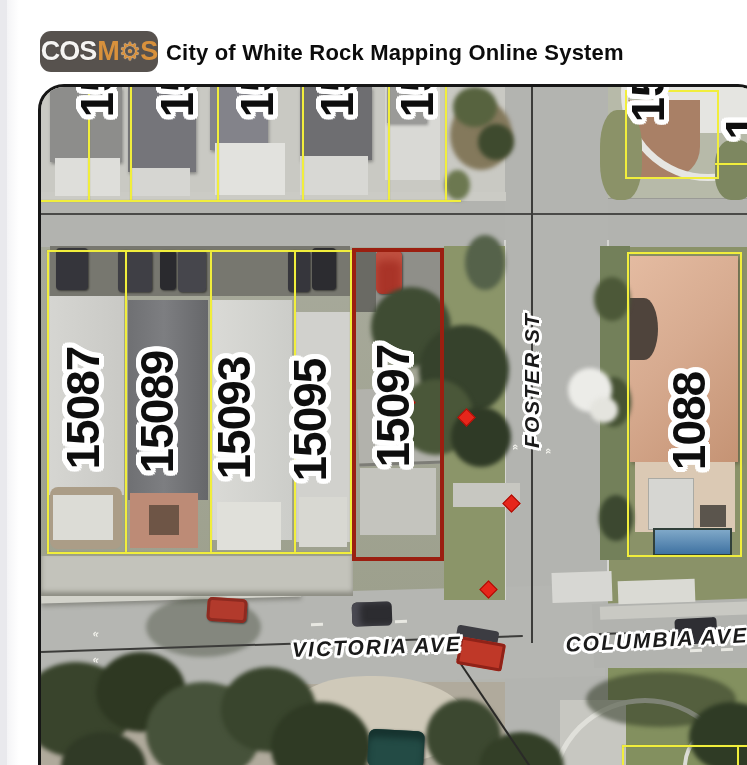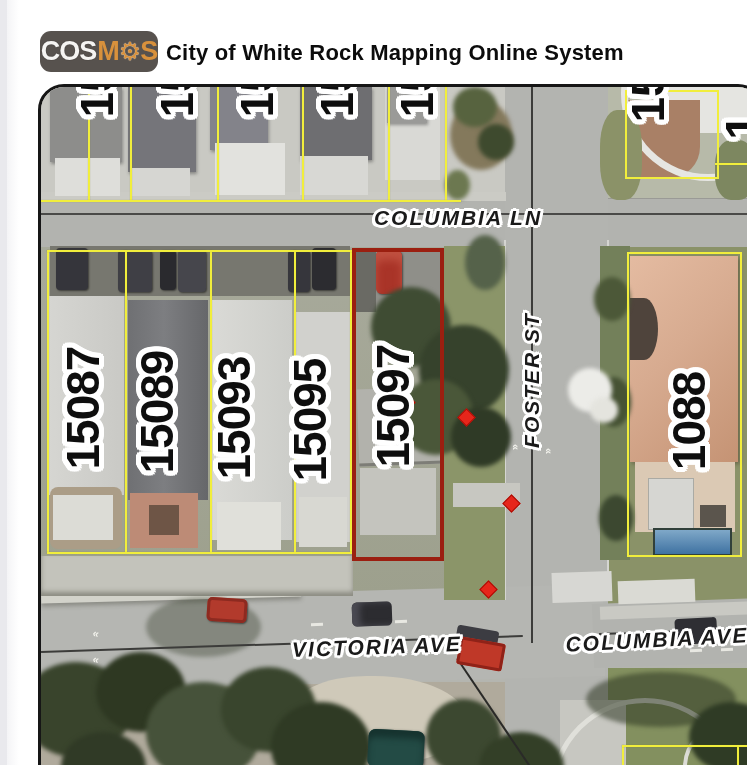--- a/index.html
+++ b/index.html
@@ -368,21 +368,20 @@
     <div class="abs yline yv ybr1"></div>
     <div class="abs yline yv ybr2"></div>
     <div class="abs yline yh ybrh"></div>
 
     <div class="abs hl-parcel"></div>
     <div class="diamond d1"></div>
     <div class="diamond d2"></div>
     <div class="diamond d3"></div>
     <div class="diamond d4"></div>
 
-    <div class="street-label halo-sm sl-columbia-ln">COLUMBIA LN</div>
     <div class="street-label halo-sm sl-foster">FOSTER ST</div>
     <div class="street-label halo-sm sl-victoria">VICTORIA AVE</div>
     <div class="street-label halo-sm sl-colave">COLUMBIA AVE</div>
 
     <div class="parcel-num halo-lg pn87">15087</div>
     <div class="parcel-num halo-lg pn89">15089</div>
     <div class="parcel-num halo-lg pn93">15093</div>
     <div class="parcel-num halo-lg pn95">15095</div>
     <div class="parcel-num halo-lg pn97">15097</div>
     <div class="parcel-num halo-lg pn1088">1088</div>

